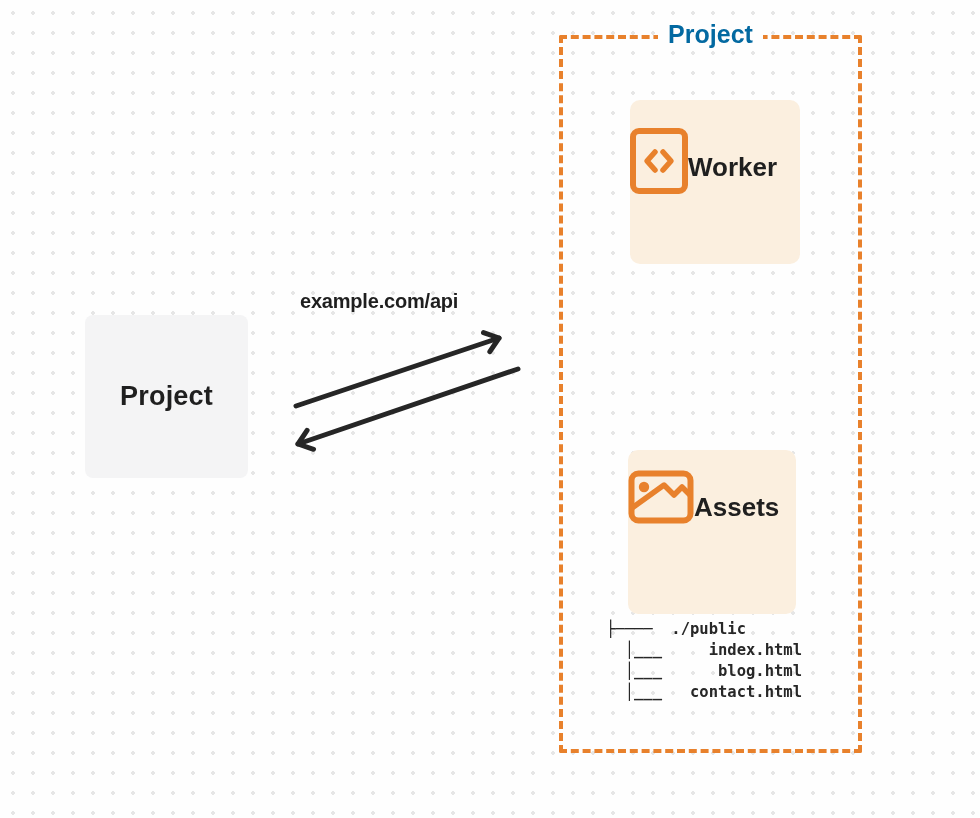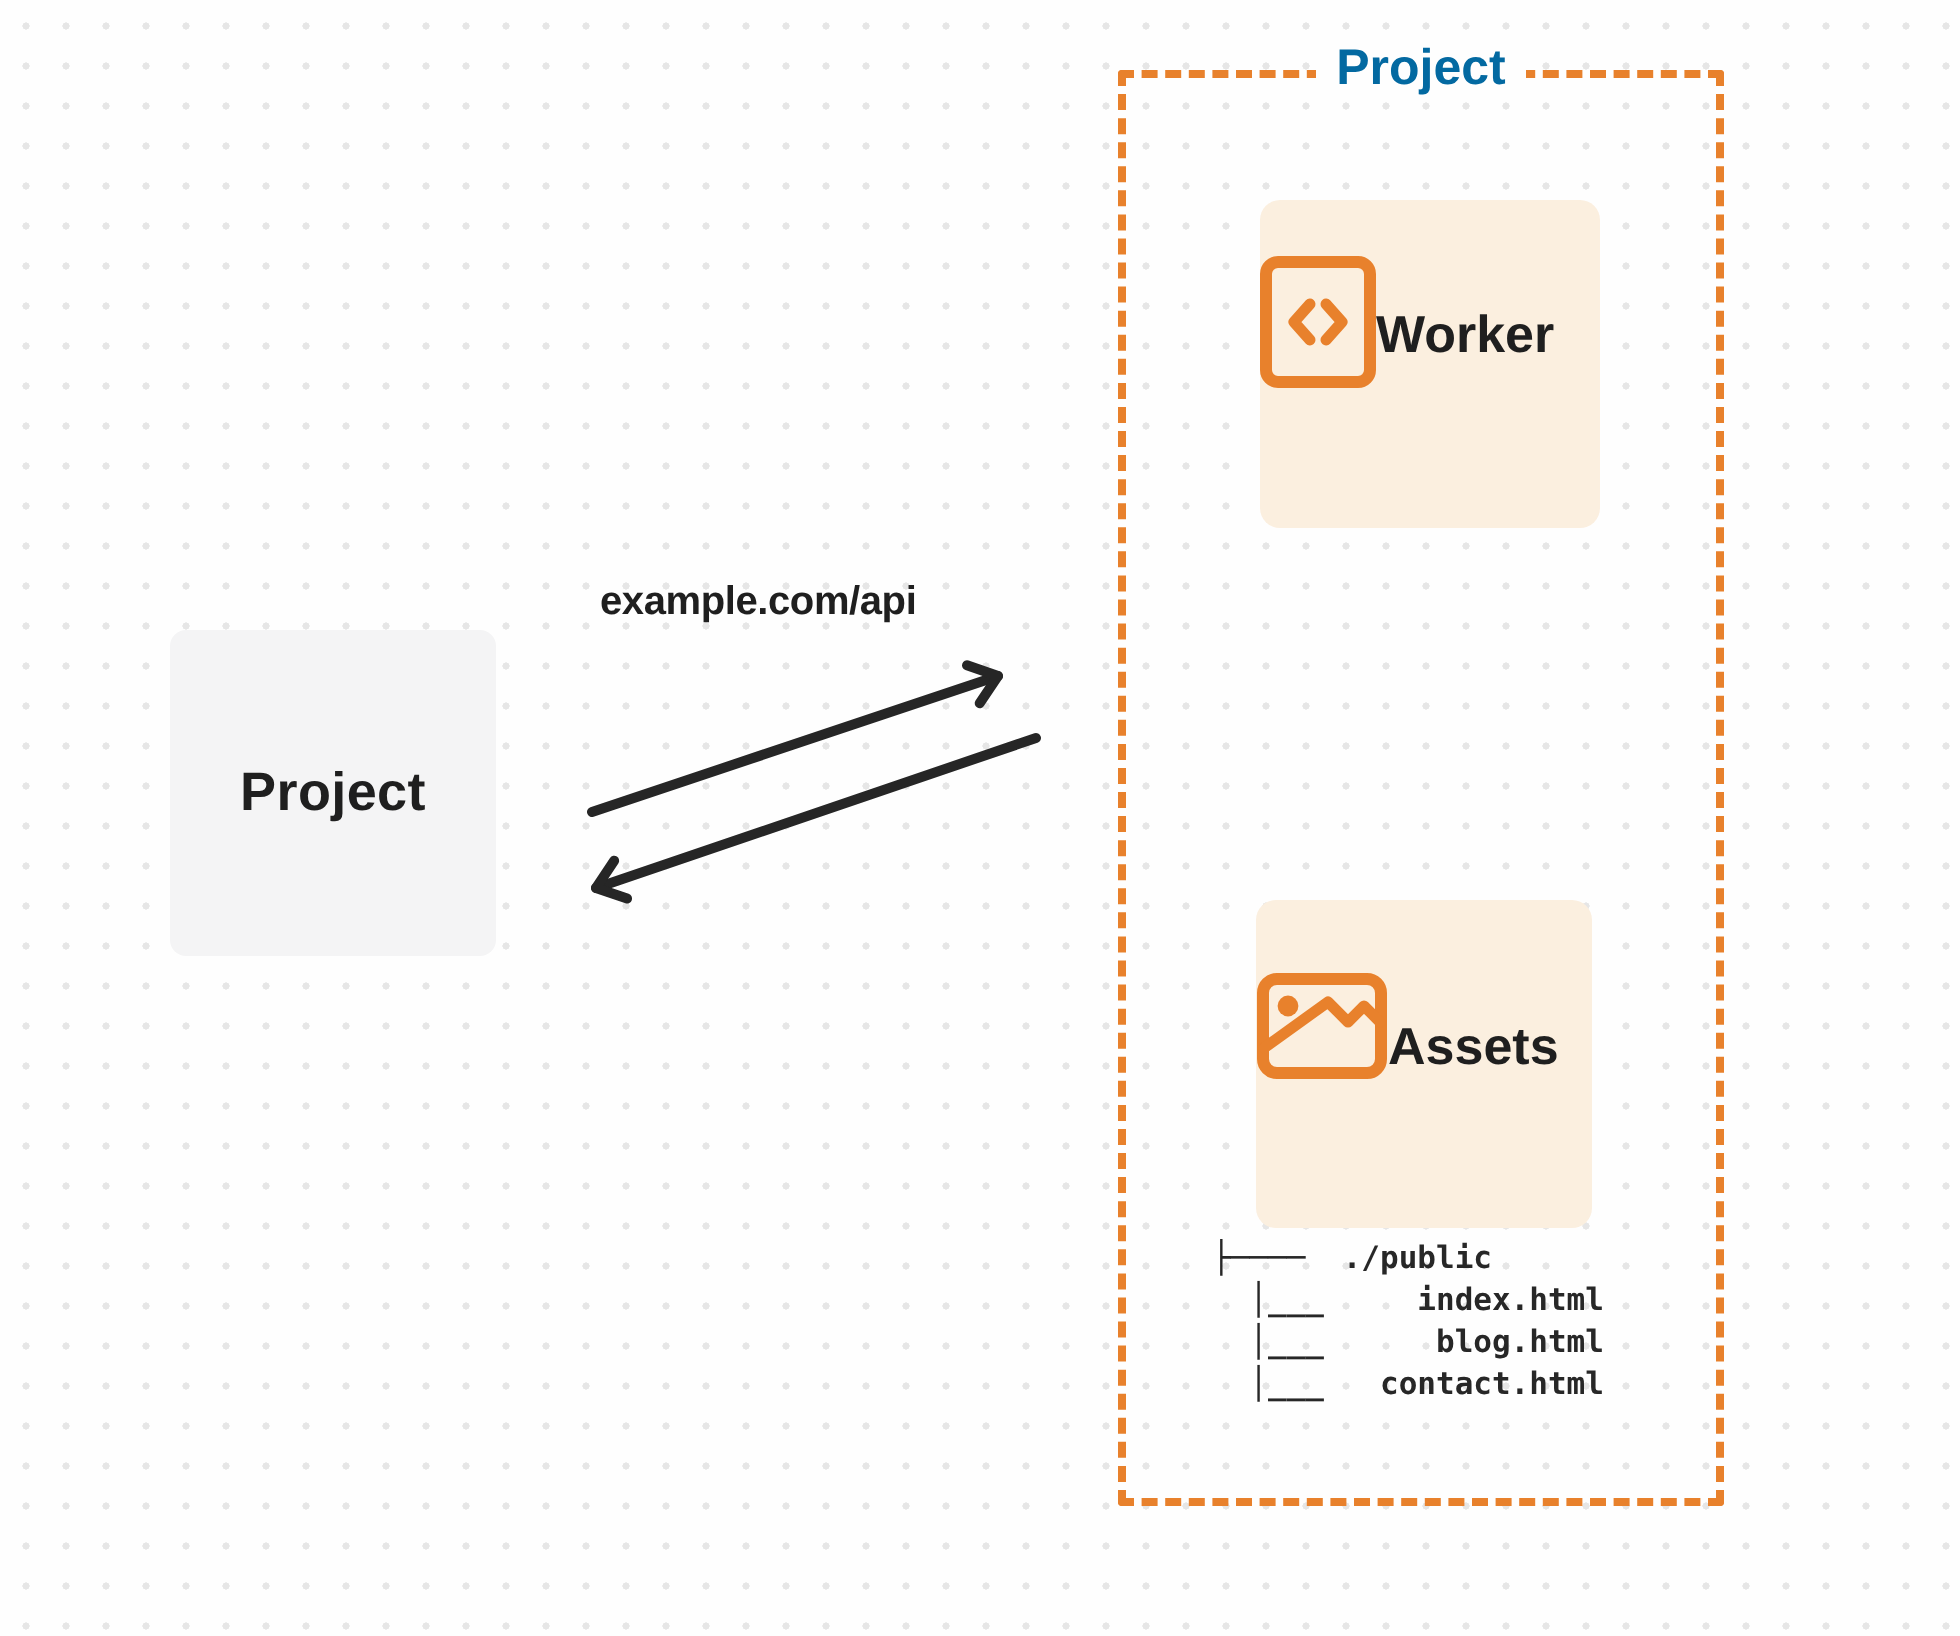--- a/index.html
+++ b/index.html
@@ -75,21 +75,21 @@
   .card {
     position: absolute;
     background: #FBEFDF;
     border-radius: 10px;
     display: flex;
     flex-direction: row;
     align-items: flex-start;
     box-sizing: border-box;
   }
   .card.worker { left: 630px; top: 100px; width: 170px; height: 164px; padding-top: 28px; }
-  .card.assets { left: 628px; top: 450px; width: 168px; height: 164px; padding-top: 36px; }
+  .card.assets { left: 628px; top: 450px; width: 168px; height: 164px; padding-top: 20px; }
 
   .card-label {
     font-size: 26px;
     font-weight: 700;
     color: #1F1F1F;
   }
   .worker .card-label { margin-top: 24px; }
   .assets .card-label { margin-top: 22px; }
 
   .code-doc-icon {

